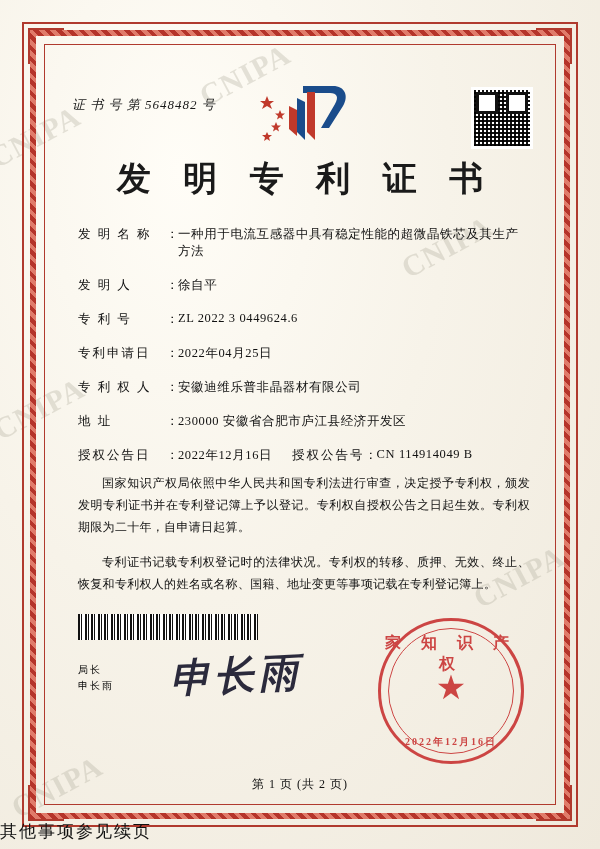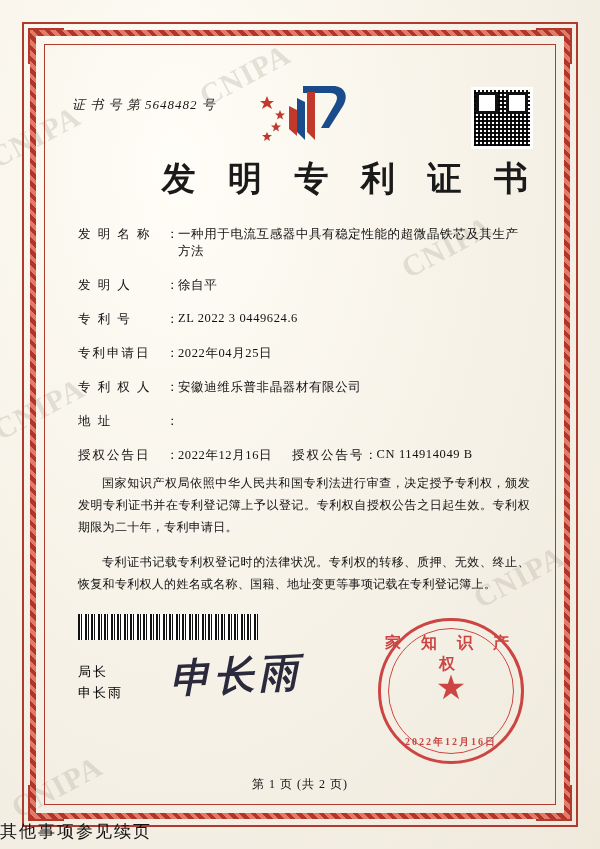--- a/index.html
+++ b/index.html
@@ -69,21 +69,21 @@
     content:"";position:absolute;width:16px;height:16px;border:3px solid #111;background:#fff;
   }
   .qr::before{left:2px;top:2px;}
   .qr::after{right:2px;top:2px;}
   .logo{
     position:absolute;left:50%;top:24px;transform:translateX(-50%);
     width:110px;height:62px;
   }
   .title{
     position:absolute;left:0;right:0;top:98px;
-    text-align:right;
+    text-align:center;
     font-size:34px;
     letter-spacing:12px;
     color:#1a1a1a;
     font-weight:bold;
     text-indent:12px;
     font-family:"Liberation Serif",serif;
   }
   .fields{
     position:absolute;left:18px;right:10px;top:168px;
   }
@@ -101,21 +101,21 @@
     font-size:12px;line-height:1.85;color:#111;text-indent:24px;
     margin-top:2px;text-align:justify;letter-spacing:.3px;
   }
   .para-wrap{position:absolute;left:18px;right:10px;top:412px;}
   .barcode{
     position:absolute;left:18px;top:556px;width:180px;height:26px;
     background:repeating-linear-gradient(90deg,
       #111 0 2px, #fff 2px 3px, #111 3px 4px, #fff 4px 7px,
       #111 7px 9px, #fff 9px 10px, #111 10px 11px, #fff 11px 13px);
   }
-  .signblock{position:absolute;left:18px;top:604px;font-size:13px;letter-spacing:2px;line-height:1.6;}
+  .signblock{position:absolute;left:18px;top:604px;font-size:10px;letter-spacing:2px;line-height:1.6;}
   .signature{
     position:absolute;left:110px;top:590px;
     font-size:40px;color:#1a1a2e;
     font-family:"Liberation Serif",serif;
     font-style:italic;font-weight:bold;letter-spacing:4px;
     transform:rotate(-3deg);
     opacity:.92;
   }
   
   .seal{
@@ -218,35 +218,36 @@
 
       <div class="row">
         <span class="lbl">专 利 权 人</span>
         <span class="colon">：</span>
         <span class="val">安徽迪维乐普非晶器材有限公司</span>
       </div>
 
       <div class="row">
         <span class="lbl">地 址</span>
         <span class="colon">：</span>
+        <span class="val">230000 安徽省合肥市庐江县经济开发区</span>
       </div>
 
       <div class="row two">
         <span class="lbl">授权公告日</span>
         <span class="colon">：</span>
         <span class="val">2022年12月16日</span>
         <span class="lbl2">授权公告号</span>
         <span class="colon">：</span>
         <span class="val">CN 114914049 B</span>
       </div>
 
     </div>
 
     <div class="para-wrap">
-      <p class="para">国家知识产权局依照中华人民共和国专利法进行审查，决定授予专利权，颁发发明专利证书并在专利登记簿上予以登记。专利权自授权公告之日起生效。专利权期限为二十年，专利申请日。</p>
+      <p class="para">国家知识产权局依照中华人民共和国专利法进行审查，决定授予专利权，颁发发明专利证书并在专利登记簿上予以登记。专利权自授权公告之日起生效。专利权期限为二十年，自申请日起算。</p>
       <p class="para">专利证书记载专利权登记时的法律状况。专利权的转移、质押、无效、终止、恢复和专利权人的姓名或名称、国籍、地址变更等事项记载在专利登记簿上。</p>
     </div>
 
     <div class="barcode"></div>
 
     <div class="signblock">
       <div>局长</div>
       <div>申长雨</div>
     </div>
 

